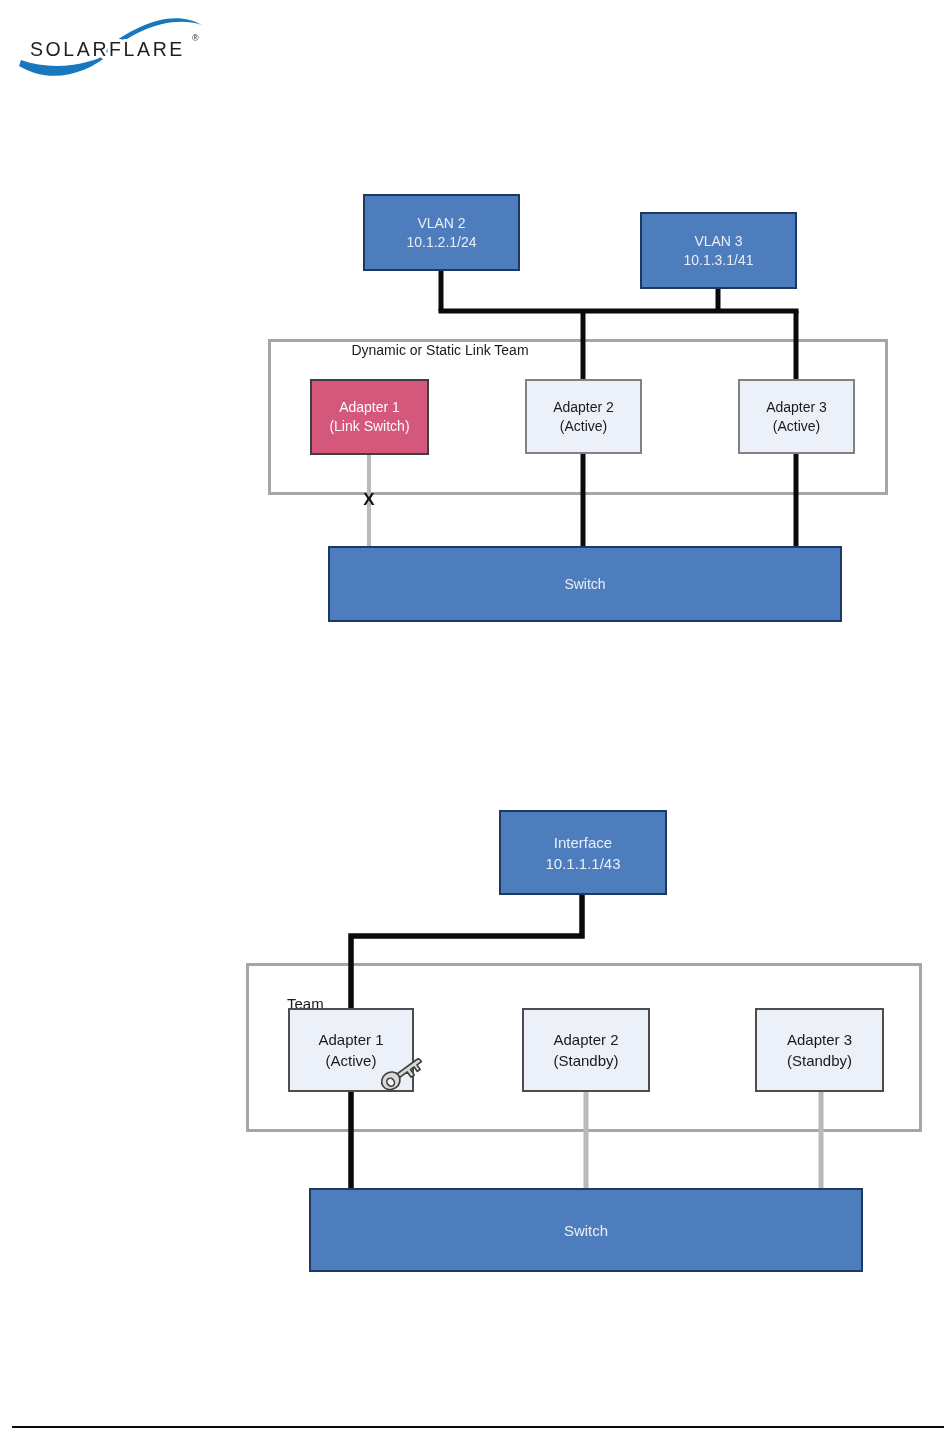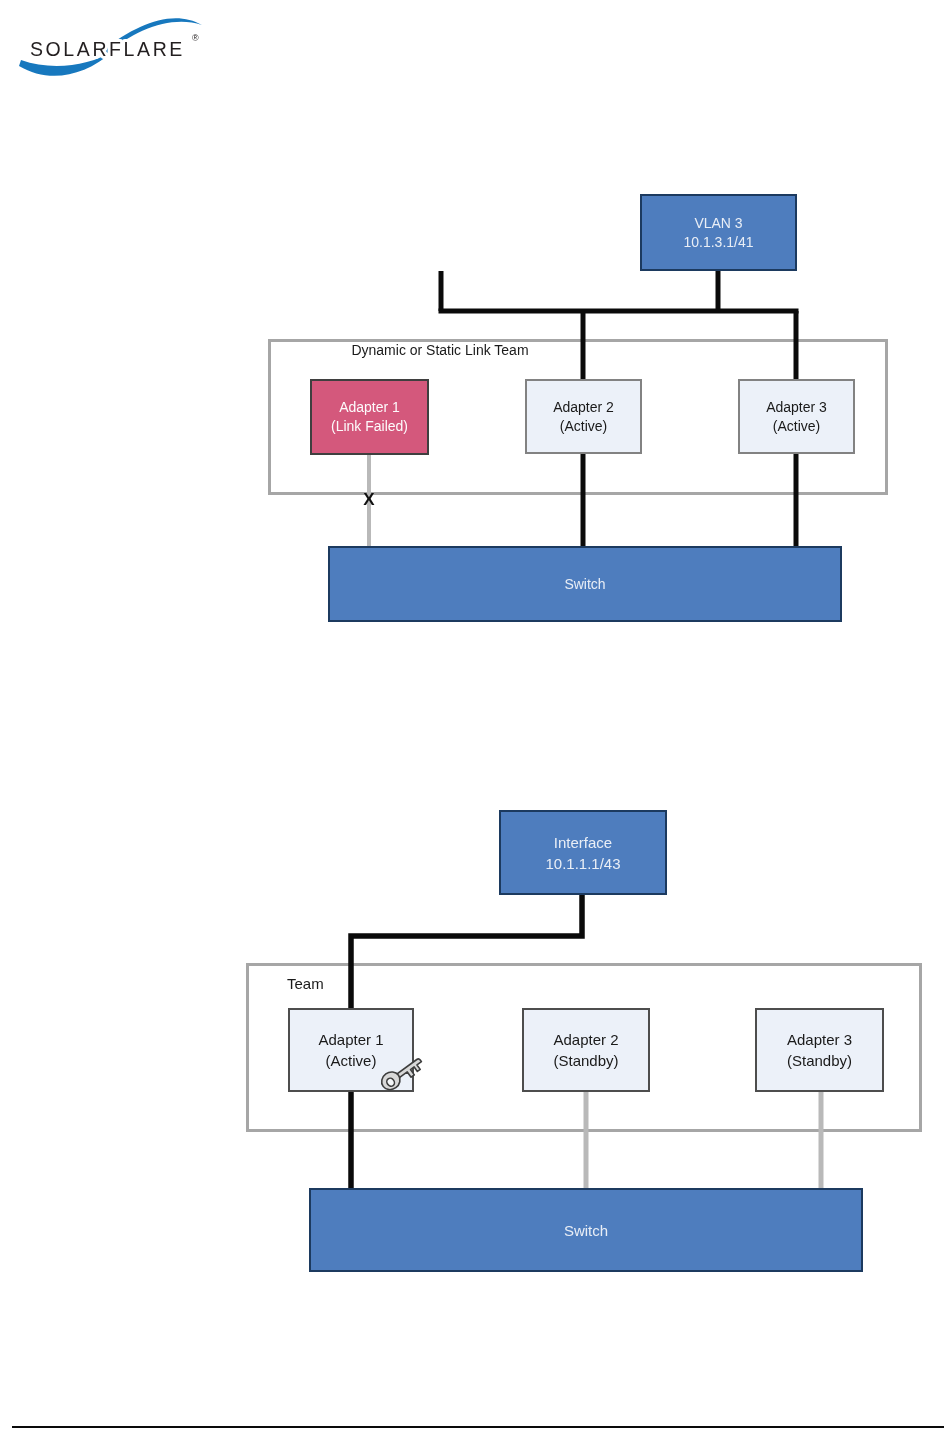--- a/index.html
+++ b/index.html
@@ -79,36 +79,40 @@
       <path d="M582,894 V936 H351 V1010"></path>
       <path d="M351,1090 V1190"></path>
     </g>
 
     <g stroke="var(--line_gray)" stroke-width="5" fill="none">
       <path d="M586,1090 V1190"></path>
       <path d="M821,1090 V1190"></path>
     </g>
   </svg>
 
+  <div class="box node-blue" style="left:363px;top:194px;width:157px;height:77px;">
+    <span>VLAN 2</span>
+    <span>10.1.2.1/24</span>
+  </div>
 
-  <div class="box node-blue" style="left:640px;top:194px;width:157px;height:77px;">
+  <div class="box node-blue" style="left:640px;top:212px;width:157px;height:77px;">
     <span>VLAN 3</span>
     <span>10.1.3.1/41</span>
   </div>
 
   <div class="teambox" style="left:268px;top:339px;width:620px;height:156px;"></div>
 
   <div class="team-label" style="left:340px;top:342px;width:200px;">
     <span>Dynamic or Static</span>
     <span>Link Team</span>
   </div>
 
   <div class="box adapter-failed" style="left:310px;top:379px;width:119px;height:76px;">
     <span>Adapter 1</span>
-    <span>(Link Failed)</span>
+    <span>(Link Switch)</span>
   </div>
 
   <div class="box adapter-light-top" style="left:525px;top:379px;width:117px;height:75px;">
     <span>Adapter 2</span>
     <span>(Active)</span>
   </div>
 
   <div class="box adapter-light-top" style="left:738px;top:379px;width:117px;height:75px;">
     <span>Adapter 3</span>
     <span>(Active)</span>
@@ -120,21 +124,21 @@
     <span>Switch</span>
   </div>
 
   <div class="box node-blue big" style="left:499px;top:810px;width:168px;height:85px;">
     <span>Interface</span>
     <span>10.1.1.1/43</span>
   </div>
 
   <div class="teambox" style="left:246px;top:963px;width:676px;height:169px;"></div>
 
-  <div class="team-label" style="left:287px;top:975px;width:60px;text-align:left;font-size:15px;">
+  <div class="team-label" style="left:287px;top:995px;width:60px;text-align:left;font-size:15px;">
     <span>Team</span>
   </div>
 
   <div class="box adapter-light-bottom" style="left:288px;top:1008px;width:126px;height:84px;">
     <span>Adapter 1</span>
     <span>(Active)</span>
   </div>
 
   <div class="box adapter-light-bottom" style="left:522px;top:1008px;width:128px;height:84px;">
     <span>Adapter 2</span>

